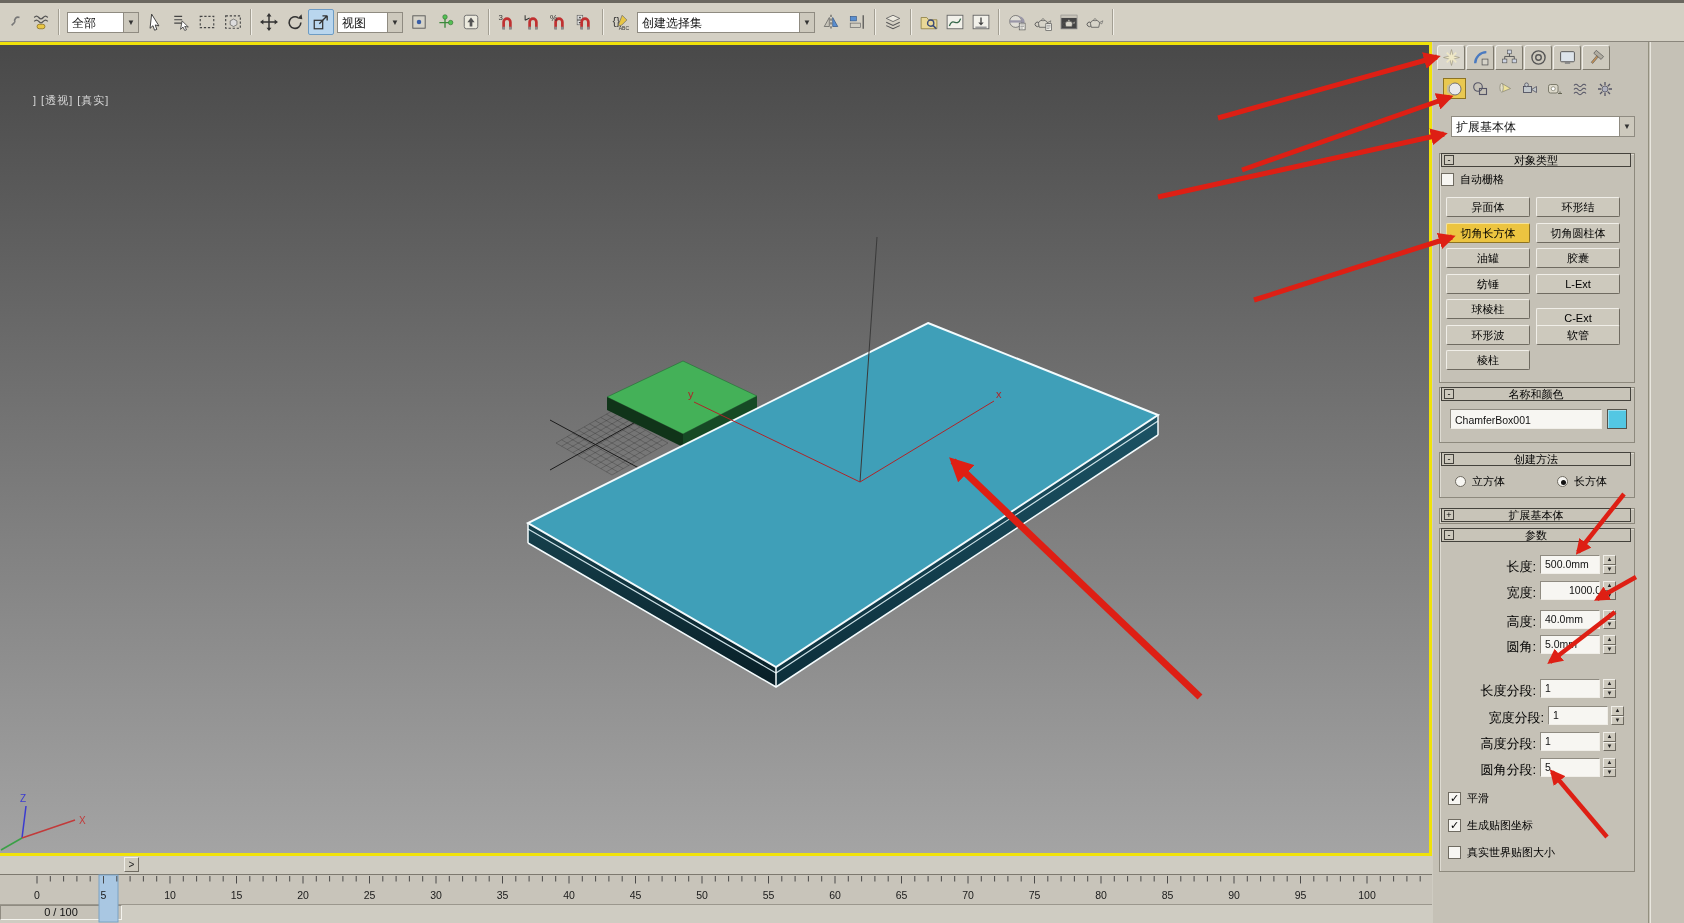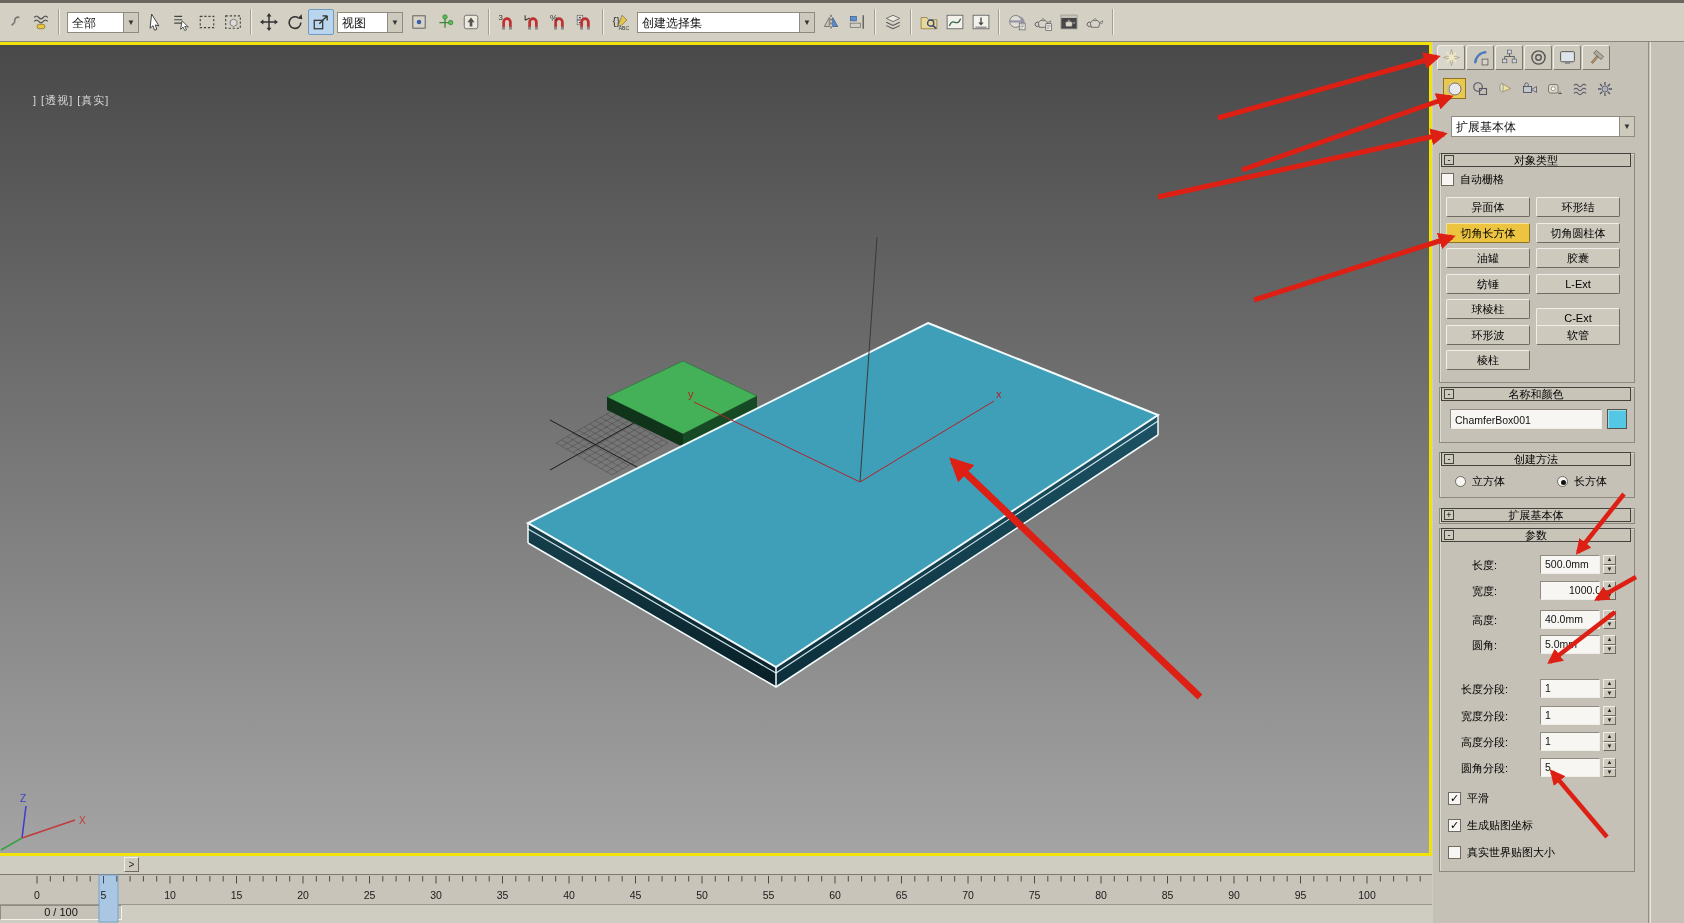--- a/index.html
+++ b/index.html
@@ -52,21 +52,21 @@
          font-size:11px;color:#000;text-align:center;line-height:13px;}
   .rtoggle{position:absolute;left:2px;top:1px;width:10px;height:10px;border:1px solid #44423c;
            font-size:9px;line-height:8px;text-align:center;background:#cdc9bd;}
   .pbtn{width:84px;height:20px;background:#cdc9bd;border:1px solid #6f6b61;
         border-top-color:#f0eee8;border-left-color:#f0eee8;
         font-size:11px;color:#000;text-align:center;line-height:18px;border-radius:2px;
         overflow:hidden;white-space:nowrap;}
   .pbtn.on{background:#ecc440;border-color:#8d7322;border-top-color:#f7e49a;border-left-color:#f7e49a;}
   .pfield{background:#f7f6f2;border:1px solid #8f8b81;border-bottom-color:#f0eee8;border-right-color:#f0eee8;
           font-size:10.5px;color:#111;padding:2px 1px 0 4px;white-space:nowrap;overflow:hidden;}
-  .plabel{font-size:11px;color:#000;text-align:center;}
+  .plabel{font-size:13px;color:#000;text-align:right;}
   .spin{width:13px;display:flex;flex-direction:column;}
   .spin span{flex:1;background:#cdc9bd;border:1px solid #6f6b61;border-top-color:#f0eee8;border-left-color:#f0eee8;
              font-size:6px;line-height:6px;text-align:center;color:#222;}
   .chkbox{width:13px;height:13px;background:#f7f6f2;border:1px solid #6f6b61;
           font-size:11px;line-height:11px;text-align:center;color:#000;font-weight:bold;}
   .radio{width:11px;height:11px;border-radius:50%;background:#f7f6f2;border:1px solid #6f6b61;position:relative;}
   .radio.sel:after{content:"";position:absolute;left:2.5px;top:2.5px;width:5px;height:5px;border-radius:50%;background:#111;}
   .rowflex{display:flex;align-items:center;gap:6px;}
   .lbl{font-size:11px;color:#000;}
 
@@ -545,21 +545,21 @@
           </span>
         </div>
         <div class="abs" style="left: 0px; top: 637px; width: 200px; height: 19px;">
           <span class="plabel abs" style="left: 0px; top: 3px; width: 103px;">长度分段:</span>
           <span class="pfield abs" style="left: 107px; top: 0px; width: 60px; height: 19px;">1</span>
           <span class="spin abs" style="left: 170px; top: 0px; height: 19px;">
             <span>▲</span>
             <span>▼</span>
           </span>
         </div>
-        <div class="abs" style="left: 0px; top: 664px; width: 160px; height: 19px; text-decoration: underline;">
+        <div class="abs" style="left: 8px; top: 664px; width: 160px; height: 19px; text-decoration: underline;">
           <span class="plabel abs" style="left: 0px; top: 3px; width: 103px;">宽度分段:</span>
           <span class="pfield abs" style="left: 107px; top: 0px; width: 60px; height: 19px;">1</span>
           <span class="spin abs" style="left: 170px; top: 0px; height: 19px;">
             <span>▲</span>
             <span>▼</span>
           </span>
         </div>
         <div class="abs" style="left: 0px; top: 690px; width: 200px; height: 19px;">
           <span class="plabel abs" style="left: 0px; top: 3px; width: 103px;">高度分段:</span>
           <span class="pfield abs" style="left: 107px; top: 0px; width: 60px; height: 19px;">1</span>

